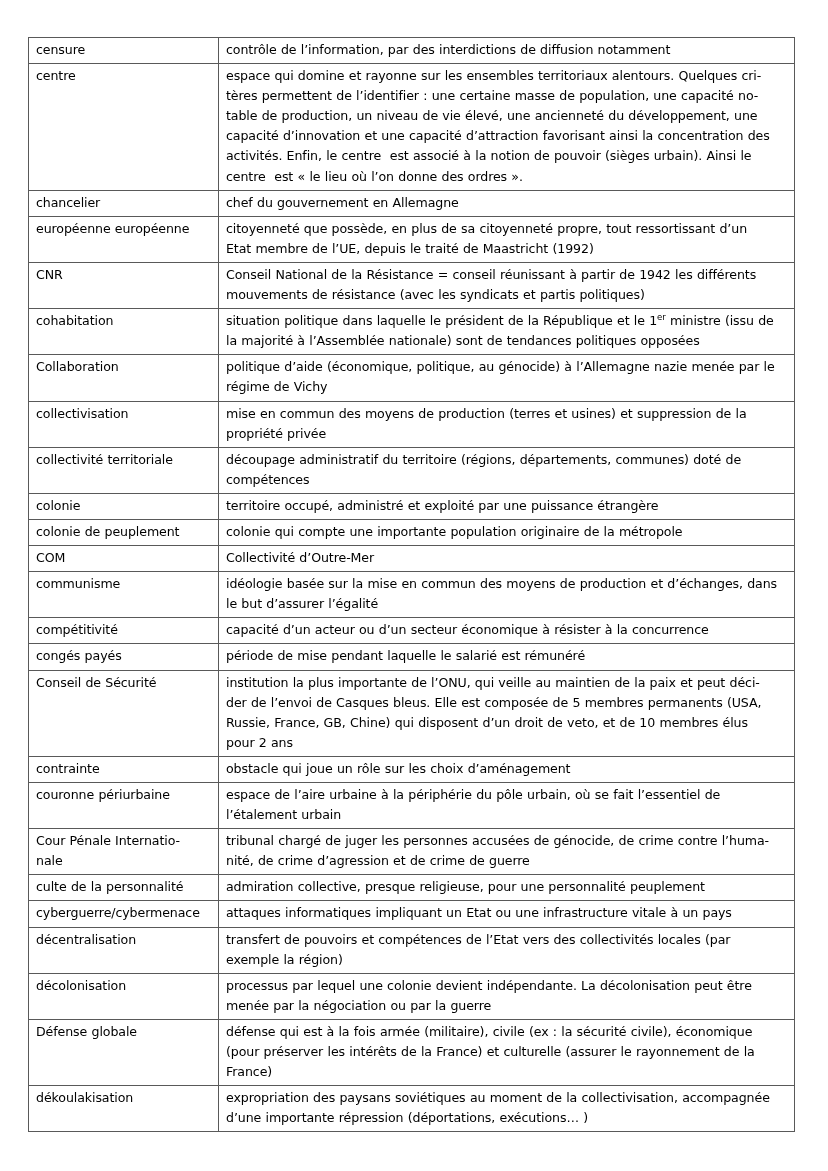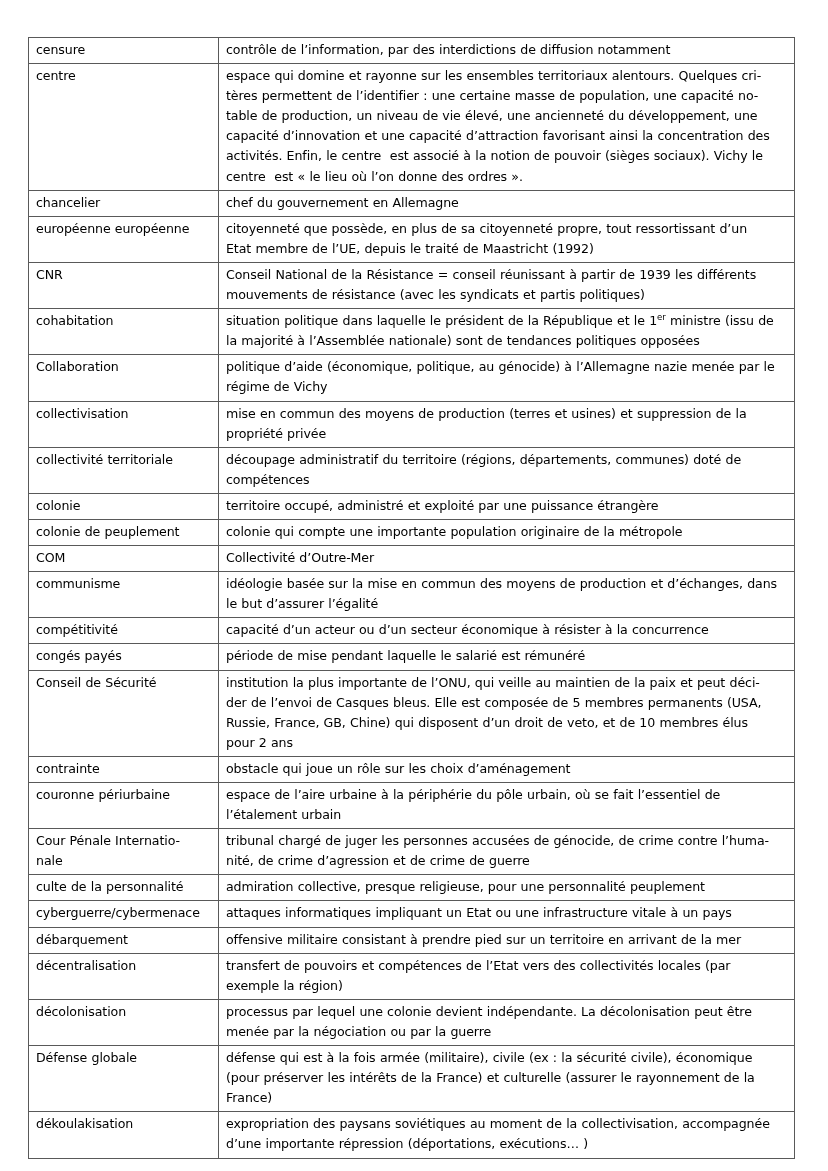--- a/index.html
+++ b/index.html
@@ -76,21 +76,21 @@
         </tr>
         <tr>
           <td class="term">
             <span class="line">centre</span>
           </td>
           <td class="definition">
             <span class="line">espace qui domine et rayonne sur les ensembles territoriaux alentours. Quelques cri-</span>
             <span class="line">tères permettent de l’identifier : une certaine masse de population, une capacité no-</span>
             <span class="line">table de production, un niveau de vie élevé, une ancienneté du développement, une</span>
             <span class="line">capacité d’innovation et une capacité d’attraction favorisant ainsi la concentration des</span>
-            <span class="line">activités. Enfin, le centre  est associé à la notion de pouvoir (sièges sociaux). Vichy le</span>
+            <span class="line">activités. Enfin, le centre  est associé à la notion de pouvoir (sièges urbain). Ainsi le</span>
             <span class="line">centre  est « le lieu où l’on donne des ordres ».</span>
           </td>
         </tr>
         <tr>
           <td class="term">
             <span class="line">chancelier</span>
           </td>
           <td class="definition">
             <span class="line">chef du gouvernement en Allemagne</span>
           </td>
@@ -102,21 +102,21 @@
           <td class="definition">
             <span class="line">citoyenneté que possède, en plus de sa citoyenneté propre, tout ressortissant d’un</span>
             <span class="line">Etat membre de l’UE, depuis le traité de Maastricht (1992)</span>
           </td>
         </tr>
         <tr>
           <td class="term">
             <span class="line">CNR</span>
           </td>
           <td class="definition">
-            <span class="line">Conseil National de la Résistance = conseil réunissant à partir de 1939 les différents</span>
+            <span class="line">Conseil National de la Résistance = conseil réunissant à partir de 1942 les différents</span>
             <span class="line">mouvements de résistance (avec les syndicats et partis politiques)</span>
           </td>
         </tr>
         <tr>
           <td class="term">
             <span class="line">cohabitation</span>
           </td>
           <td class="definition">
             <span class="line">situation politique dans laquelle le président de la République et le 1<sup>er</sup> ministre (issu de</span>
             <span class="line">la majorité à l’Assemblée nationale) sont de tendances politiques opposées</span>
@@ -243,28 +243,20 @@
           <td class="definition">
             <span class="line">admiration collective, presque religieuse, pour une personnalité peuplement</span>
           </td>
         </tr>
         <tr>
           <td class="term">
             <span class="line">cyberguerre/cybermenace</span>
           </td>
           <td class="definition">
             <span class="line">attaques informatiques impliquant un Etat ou une infrastructure vitale à un pays</span>
-          </td>
-        </tr>
-        <tr>
-          <td class="term">
-            <span class="line">débarquement</span>
-          </td>
-          <td class="definition">
-            <span class="line">offensive militaire consistant à prendre pied sur un territoire en arrivant de la mer</span>
           </td>
         </tr>
         <tr>
           <td class="term">
             <span class="line">décentralisation</span>
           </td>
           <td class="definition">
             <span class="line">transfert de pouvoirs et compétences de l’Etat vers des collectivités locales (par</span>
             <span class="line">exemple la région)</span>
           </td>

